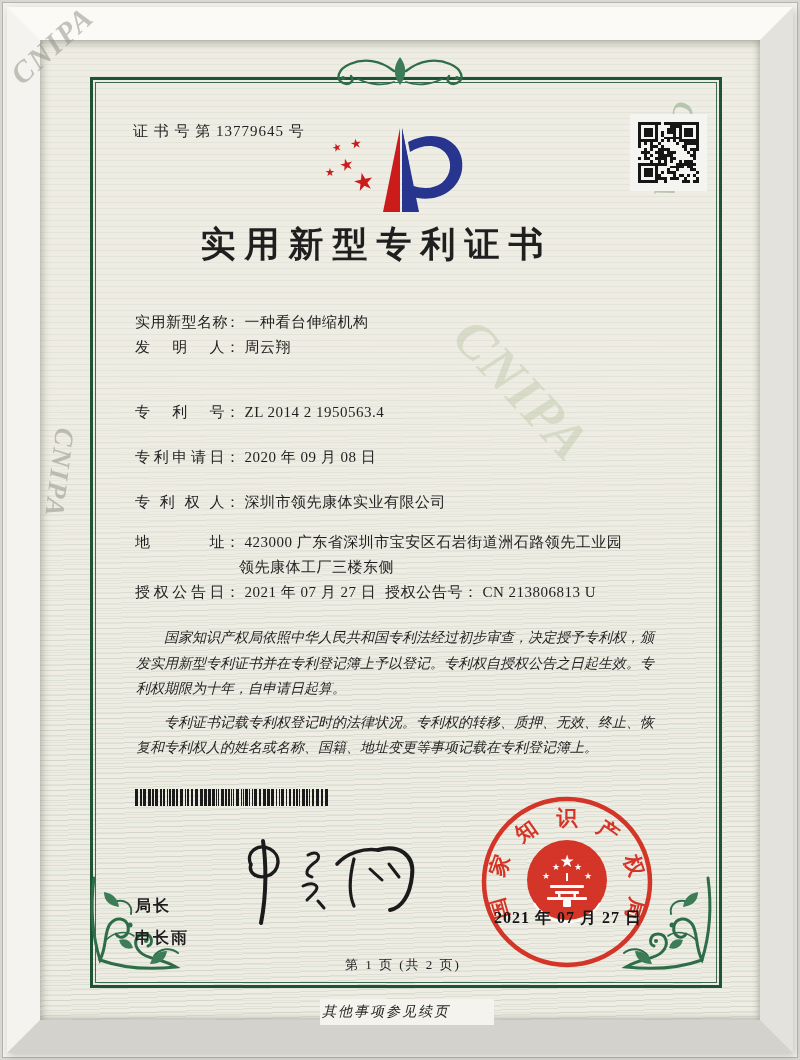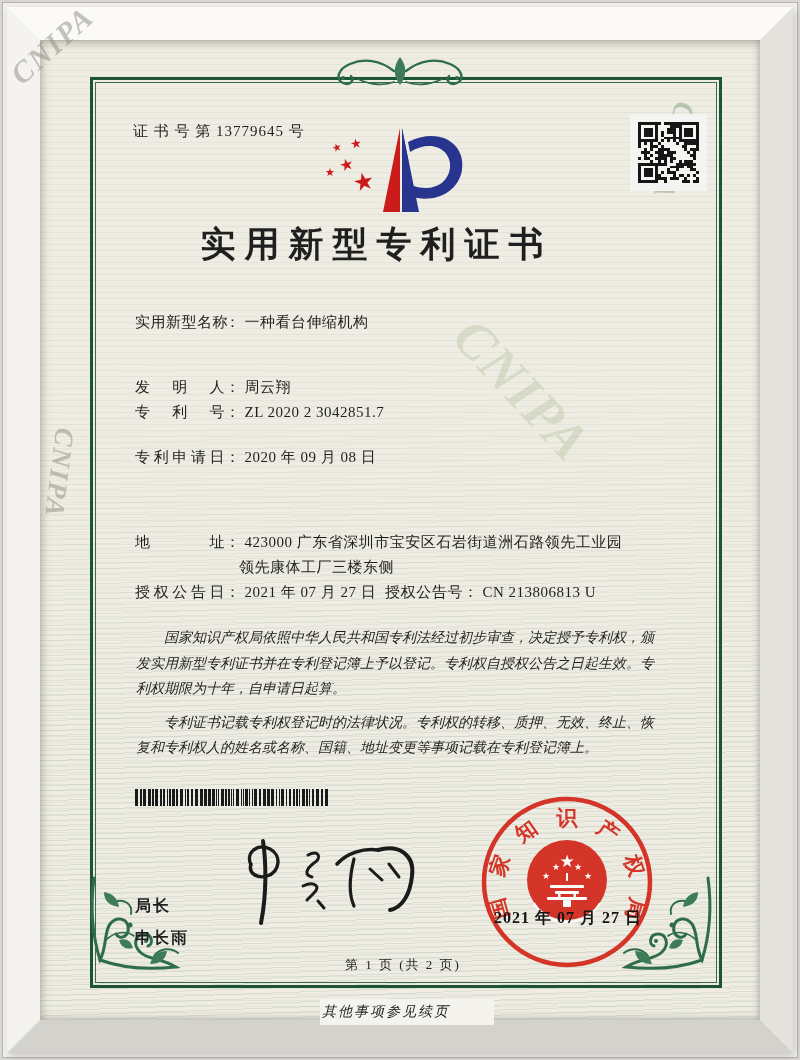--- a/index.html
+++ b/index.html
@@ -375,28 +375,31 @@
         <rect x="63.1" y="66" width="2.9" height="2.9"></rect>
         <rect x="66" y="66" width="2.9" height="2.9"></rect>
       </g>
   </svg>
 
   <div class="abs title">实用新型专利证书</div>
 
   <div class="abs row" style="top:313px">
     <span class="flabel">实用新型名称</span><span>：</span><span class="fvalue">一种看台伸缩机构</span>
   </div>
-  <div class="abs row" style="top:378px">
+  <div class="abs row" style="top:338px">
     <span class="flabel">发明人</span><span>：</span><span class="fvalue">周云翔</span>
   </div>
   <div class="abs row" style="top:403px">
-    <span class="flabel">专利号</span><span>：</span><span class="fvalue">ZL 2020 2 3042851.7</span>
+    <span class="flabel">专利号</span><span>：</span><span class="fvalue">ZL 2014 2 1950563.4</span>
   </div>
   <div class="abs row" style="top:448px">
     <span class="flabel">专利申请日</span><span>：</span><span class="fvalue">2020 年 09 月 08 日</span>
+  </div>
+  <div class="abs row" style="top:493px">
+    <span class="flabel">专利权人</span><span>：</span><span class="fvalue">深圳市领先康体实业有限公司</span>
   </div>
   <div class="abs row" style="top:533px">
     <span class="flabel">地址</span><span>：</span><span class="fvalue">423000 广东省深圳市宝安区石岩街道洲石路领先工业园</span>
   </div>
   <div class="abs row" style="top:558px;left:239px">
     <span>领先康体工厂三楼东侧</span>
   </div>
   <div class="abs row" style="top:583px">
     <span class="flabel">授权公告日</span><span>：</span><span class="fvalue">2021 年 07 月 27 日</span>
     <span class="pair2">

